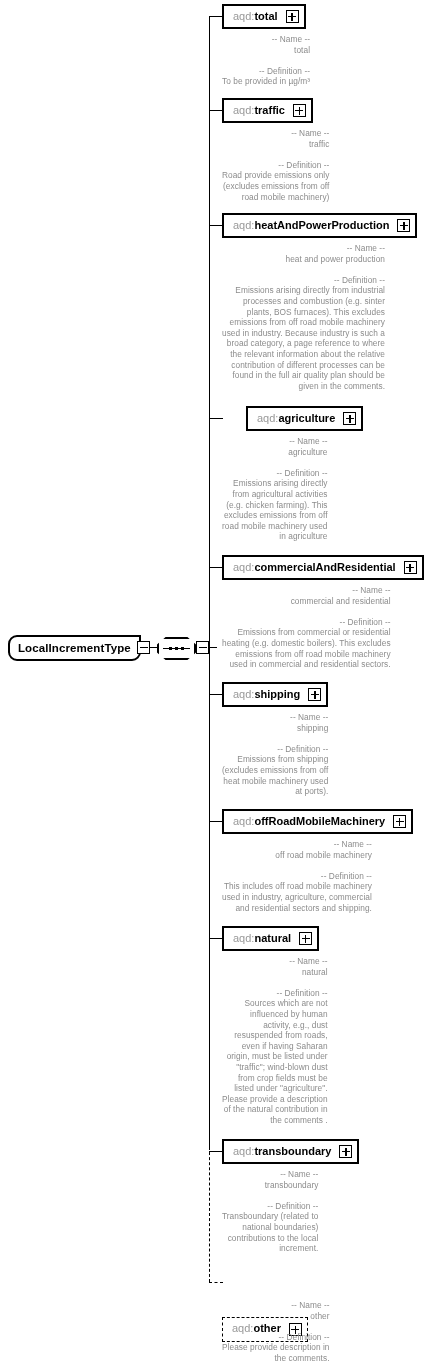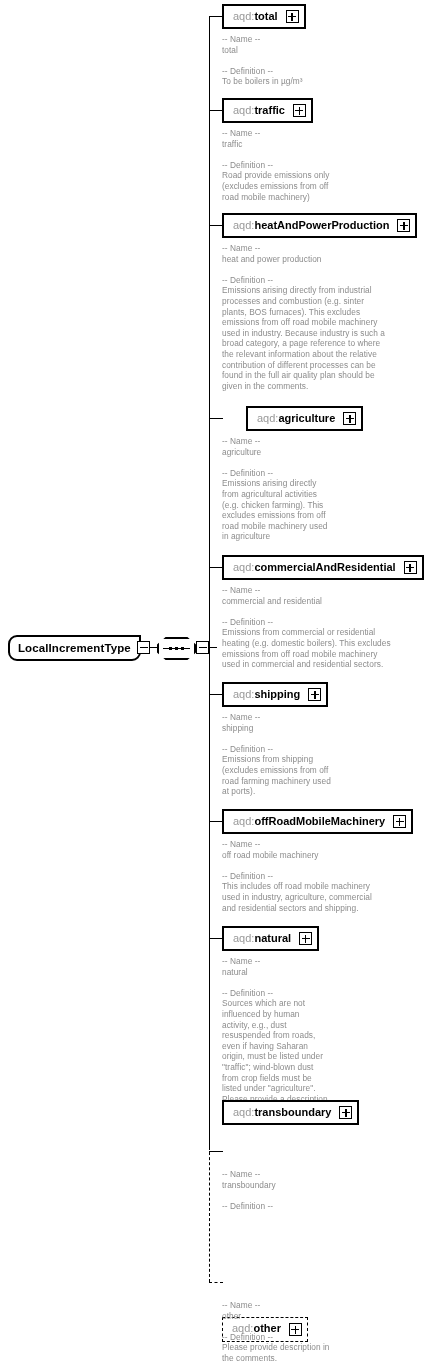--- a/index.html
+++ b/index.html
@@ -210,21 +210,21 @@
   
   .annot {
     position: absolute;
     left: 222px;
     font-size: 8.3px;
     line-height: 10.6px;
     color: #8c8c8c;
     white-space: pre-wrap;
     letter-spacing: 0.05px;
   }
-  .annot .lbl { display: block; }
+  .annot .lbl { display: block; text-align: right; }
 </style>
 </head>
 <body>
 
 <div id="root-node">
   <span class="type-box">LocalIncrementType</span>
   <span class="type-shadow-r"></span>
 </div>
 <div class="toggle" id="root-toggle"></div>
 
@@ -255,21 +255,21 @@
 <div class="wire h" style="left:209px; top:938px; width:14px;"></div>
 <div class="wire h" style="left:209px; top:1151px; width:14px;"></div>
 
 <div class="element" style="top:4px;">
   <span class="el-box">
     <span class="prefix">aqd:</span><span class="ename">total</span>
     <span class="toggle plus"></span>
     <span class="el-shadow" style="width:100%;"></span>
   </span>
 </div>
-<div class="annot" style="top:34px;"><span class="lbl">-- Name --</span><span class="lbl">total</span><span class="lbl">&nbsp;</span><span class="lbl">-- Definition --</span><span class="lbl">To be boilers in µg/m³</span></div>
+<div class="annot" style="top:34px;"><span class="lbl">-- Name --</span><span class="lbl">total</span><span class="lbl">&nbsp;</span><span class="lbl">-- Definition --</span><span class="lbl">To be provided in µg/m³</span></div>
 
 <div class="element" style="top:98px;">
   <span class="el-box">
     <span class="prefix">aqd:</span><span class="ename">traffic</span>
     <span class="toggle plus"></span>
     <span class="el-shadow" style="width:100%;"></span>
   </span>
 </div>
 <div class="annot" style="top:128px;"><span class="lbl">-- Name --</span><span class="lbl">traffic</span><span class="lbl">&nbsp;</span><span class="lbl">-- Definition --</span><span class="lbl">Road provide emissions only
 (excludes emissions from off
@@ -321,21 +321,21 @@
 
 <div class="element" style="top:682px;">
   <span class="el-box">
     <span class="prefix">aqd:</span><span class="ename">shipping</span>
     <span class="toggle plus"></span>
     <span class="el-shadow" style="width:100%;"></span>
   </span>
 </div>
 <div class="annot" style="top:712px;"><span class="lbl">-- Name --</span><span class="lbl">shipping</span><span class="lbl">&nbsp;</span><span class="lbl">-- Definition --</span><span class="lbl">Emissions from shipping
 (excludes emissions from off
-road farming machinery used
+heat mobile machinery used
 at ports).</span></div>
 
 <div class="element" style="top:809px;">
   <span class="el-box">
     <span class="prefix">aqd:</span><span class="ename">offRoadMobileMachinery</span>
     <span class="toggle plus"></span>
     <span class="el-shadow" style="width:100%;"></span>
   </span>
 </div>
 <div class="annot" style="top:839px;"><span class="lbl">-- Name --</span><span class="lbl">off road mobile machinery</span><span class="lbl">&nbsp;</span><span class="lbl">-- Definition --</span><span class="lbl">This includes off road mobile machinery
@@ -355,28 +355,31 @@
 resuspended from roads,
 even if having Saharan
 origin, must be listed under
 "traffic"; wind-blown dust
 from crop fields must be
 listed under "agriculture".
 Please provide a description
 of the natural contribution in
 the comments .</span></div>
 
-<div class="element" style="top:1100px;">
+<div class="element" style="top:1139px;">
   <span class="el-box">
     <span class="prefix">aqd:</span><span class="ename">transboundary</span>
     <span class="toggle plus"></span>
     <span class="el-shadow" style="width:100%;"></span>
   </span>
 </div>
-<div class="annot" style="top:1169px;"><span class="lbl">-- Name --</span><span class="lbl">transboundary</span><span class="lbl">&nbsp;</span><span class="lbl">-- Definition --</span></div>
+<div class="annot" style="top:1169px;"><span class="lbl">-- Name --</span><span class="lbl">transboundary</span><span class="lbl">&nbsp;</span><span class="lbl">-- Definition --</span><span class="lbl">Transboundary (related to
+national boundaries)
+contributions to the local
+increment.</span></div>
 
 <div class="element" style="top:1270px;">
   <span class="el-box optional">
     <span class="prefix">aqd:</span><span class="ename">other</span>
     <span class="toggle plus"></span>
     <span class="el-shadow" style="width:100%;"></span>
   </span>
 </div>
 <div class="annot" style="top:1300px;"><span class="lbl">-- Name --</span><span class="lbl">other</span><span class="lbl">&nbsp;</span><span class="lbl">-- Definition --</span><span class="lbl">Please provide description in
 the comments.</span></div>

